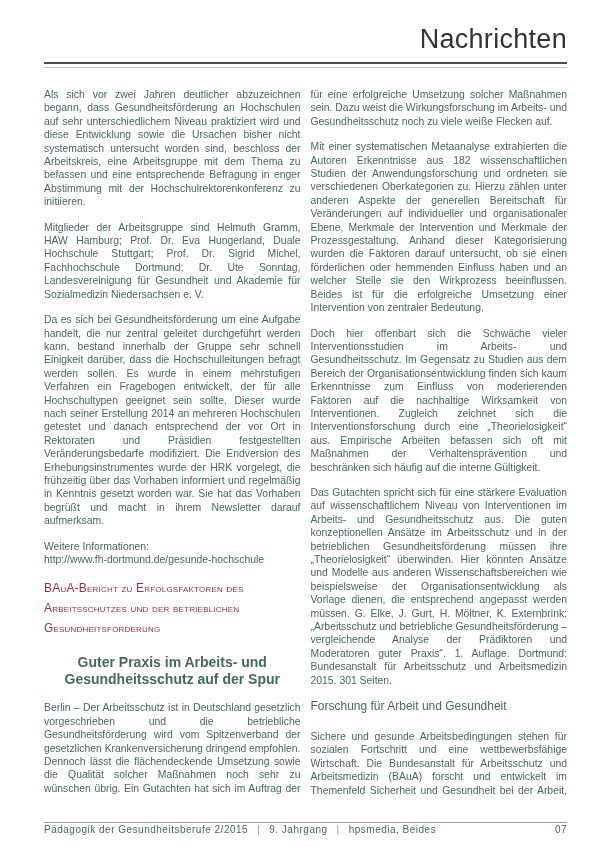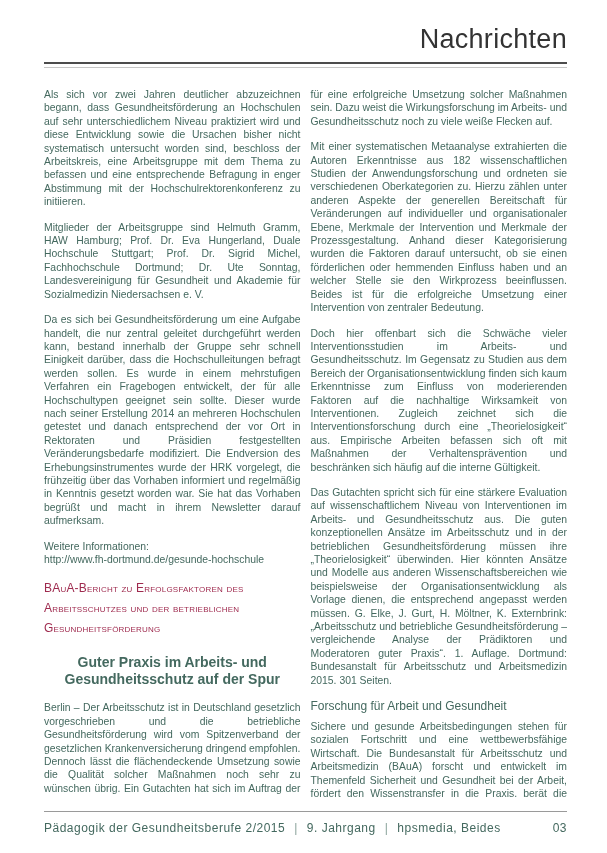--- a/index.html
+++ b/index.html
@@ -44,30 +44,30 @@
     font-size:12px; line-height:20px; font-weight:500;
     text-align:left; letter-spacing:0.2px;
     margin:8px 0 16px 0;
   }
   .article-subtitle {
     font-size:14px; line-height:17px;
     text-align:center; margin:0 0 13px 0;
   }
   .section-heading {
     font-size:12px; line-height:15px;
-    text-align:left; margin:0 0 6px 0;
+    text-align:left; margin:0 0 16px 0;
   }
 
   .footer {
     position:absolute; left:44px; right:40px; bottom:18px;
     border-top:1px solid #9a9a9a;
-    padding-top:9px;
+    padding-top:1px;
     display:flex; align-items:baseline;
     color:var(--body-text);
-    font-size:12px; letter-spacing:0.5px;
+    font-size:10px; letter-spacing:0.5px;
   }
   .footer .sep { margin:0 9px; color:#8aa39b; }
   .footer-page { margin-left:auto; }
 </style>
 </head>
 <body>
 
 <div class="page" style="--body-text: #44695f; --heading-accent: #9e2a4e; --header-title: #333333;">
 
   <div class="header">
@@ -102,16 +102,16 @@
     </div>
 
   </div>
 
   <div class="footer">
     <span>Pädagogik der Gesundheitsberufe 2/2015</span>
     <span class="sep">|</span>
     <span>9. Jahrgang</span>
     <span class="sep">|</span>
     <span>hpsmedia, Beides</span>
-    <span class="footer-page">03</span>
+    <span class="footer-page">07</span>
   </div>
 
 </div>
 
 </body></html>

